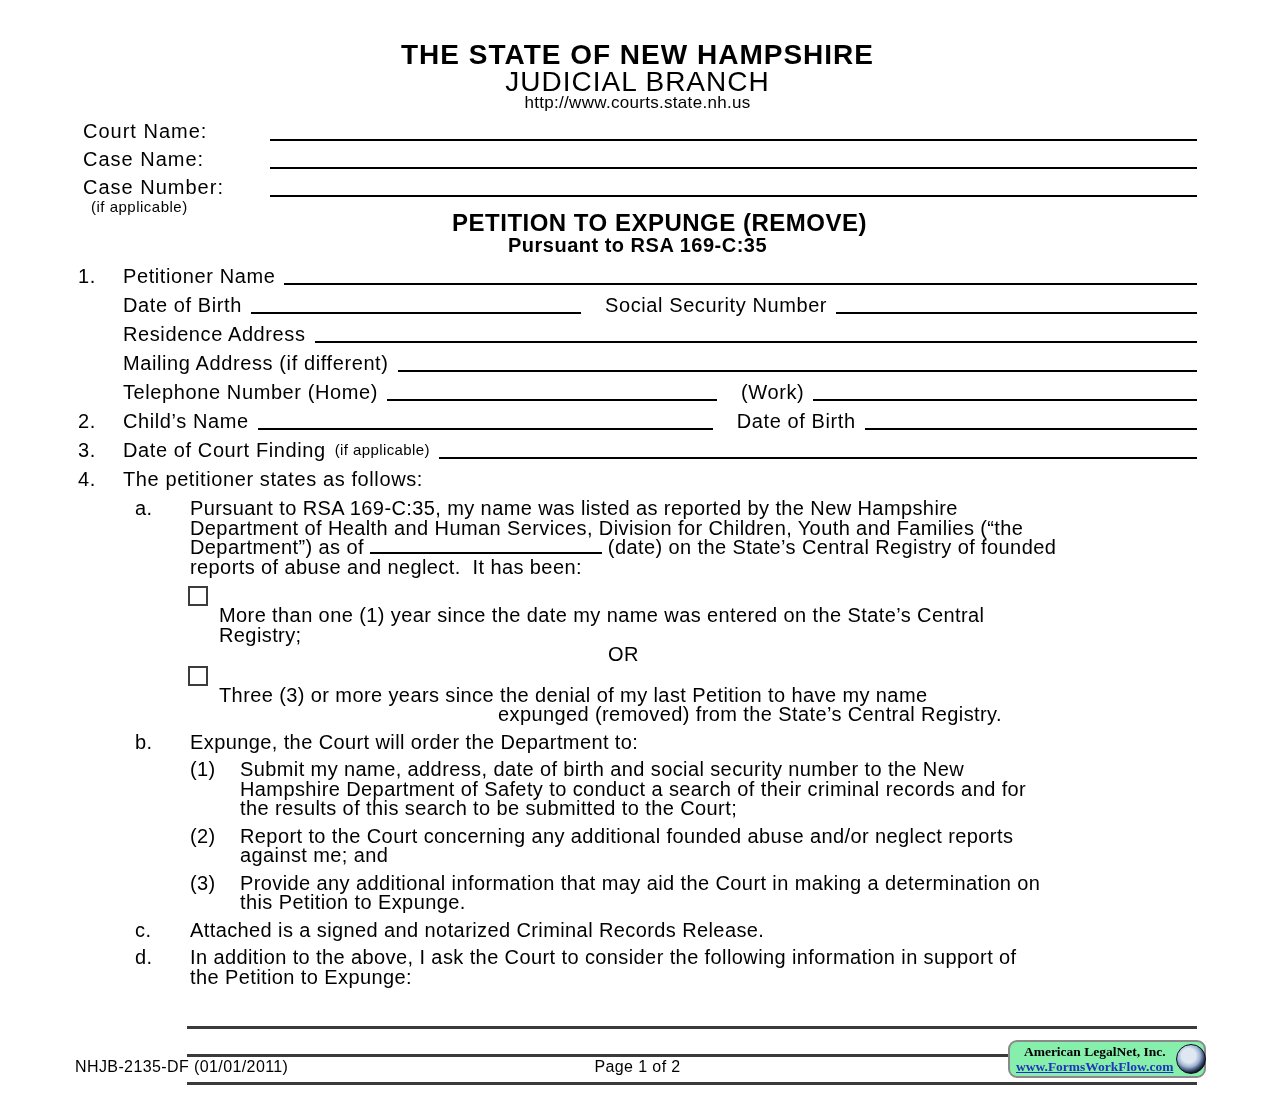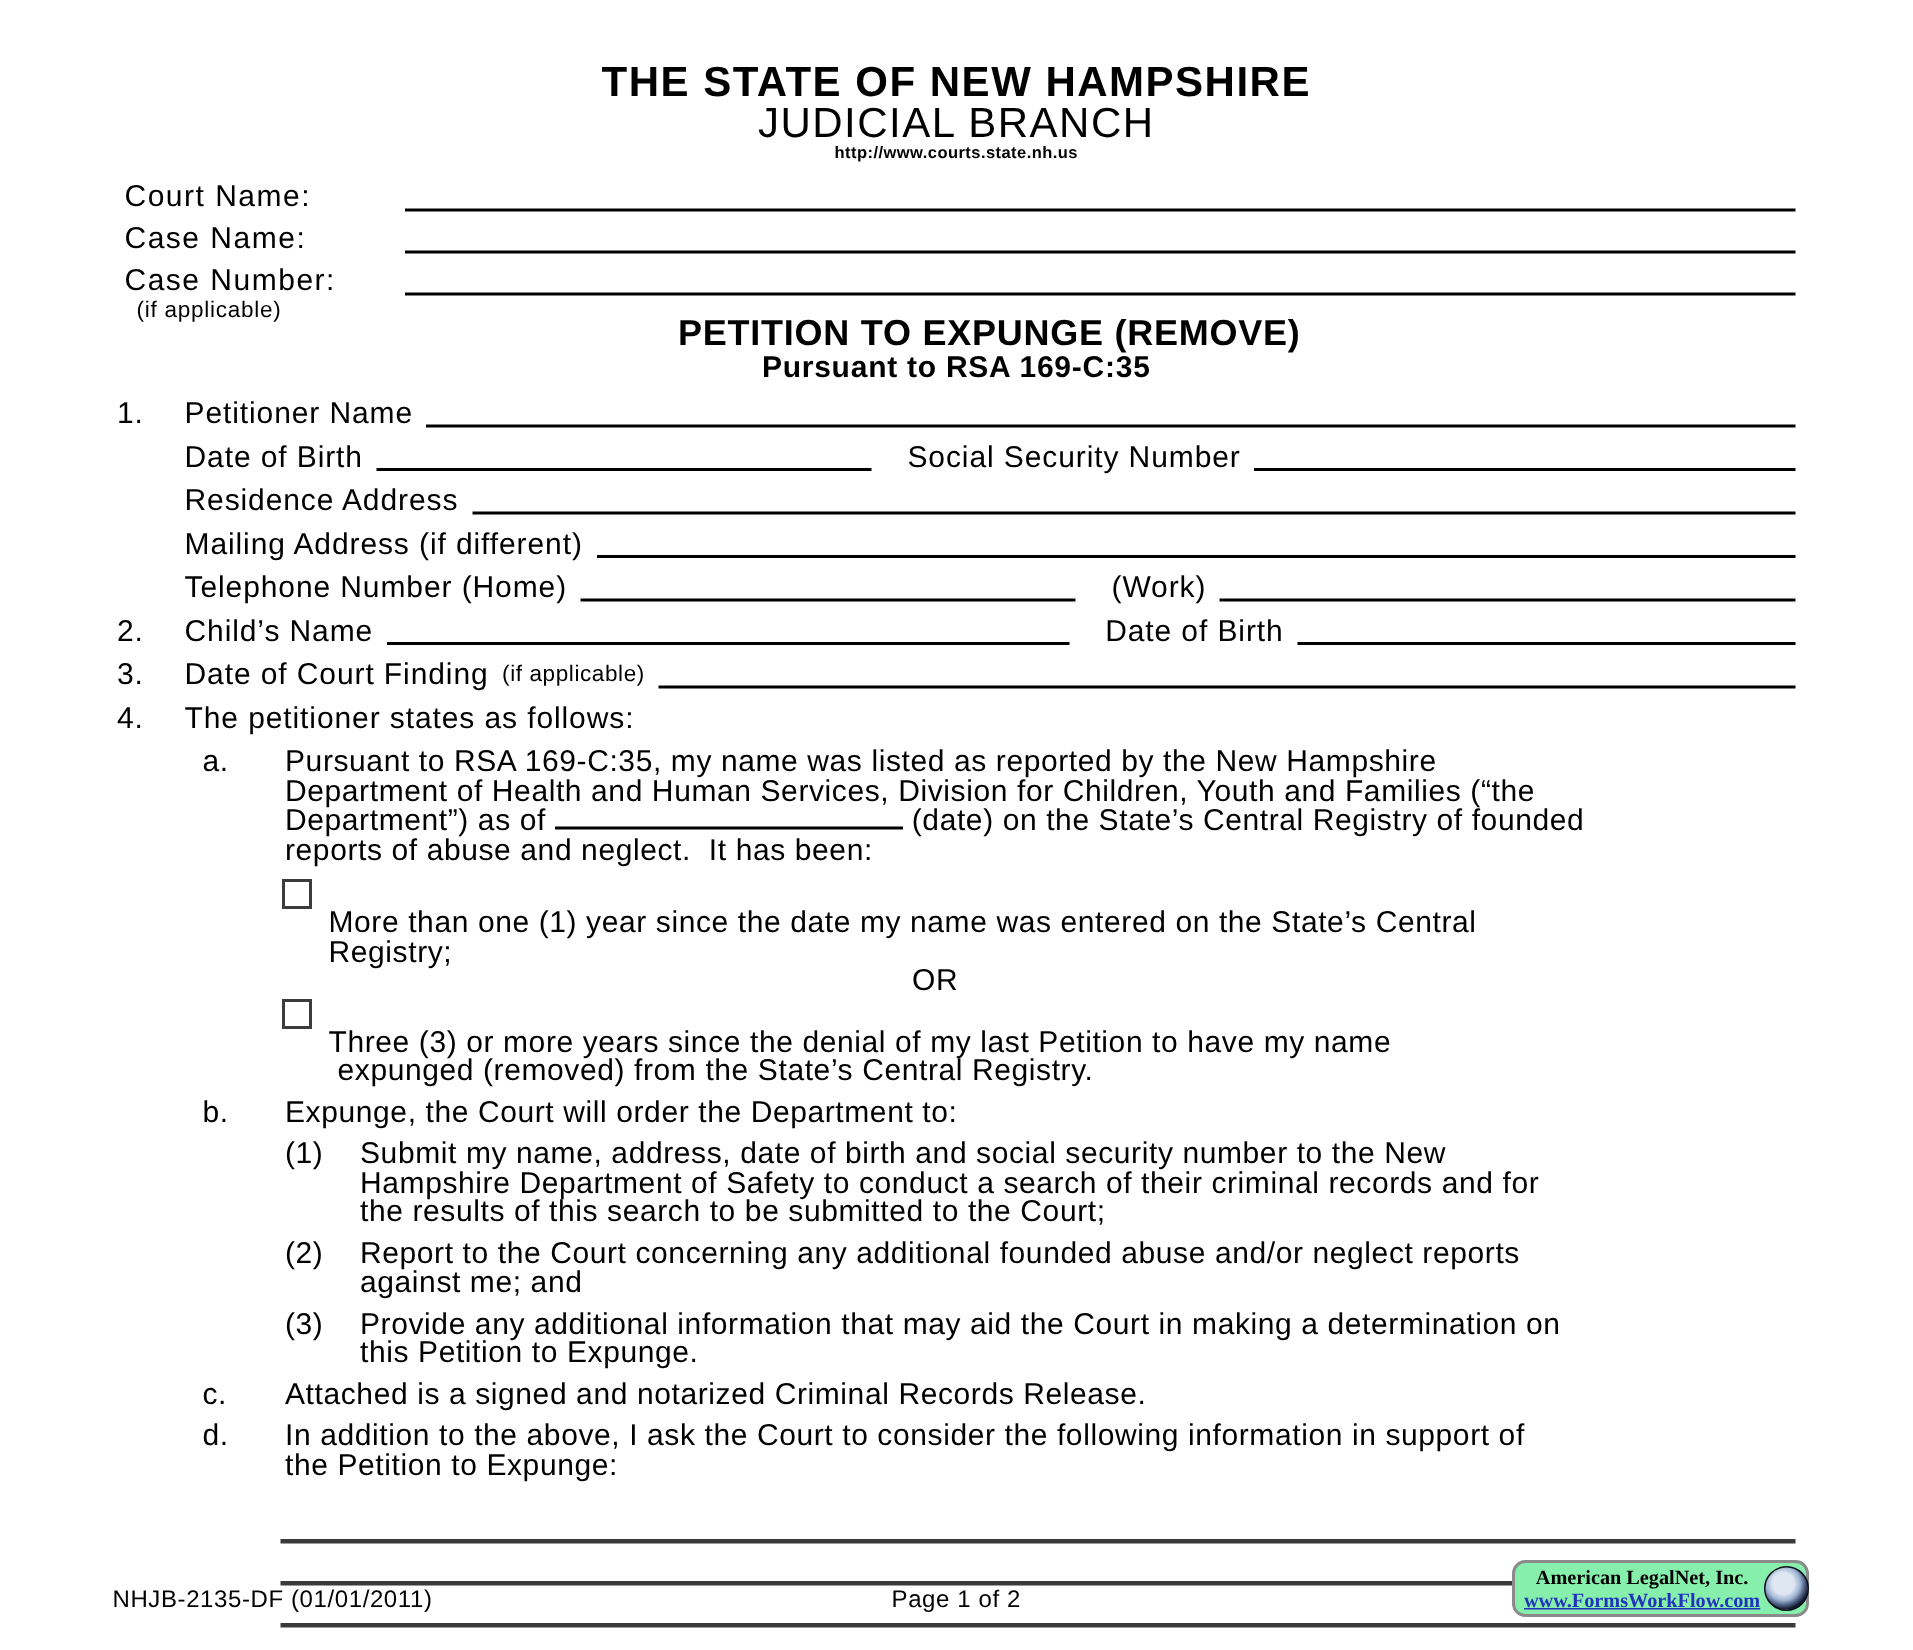--- a/index.html
+++ b/index.html
@@ -5,21 +5,21 @@
   * { margin:0; padding:0; box-sizing:border-box; }
   body { background:#ffffff; }
   .page {
     position:relative; width:1275px; height:1100px; background:#fff;
     font-family:"Liberation Sans", sans-serif; color:#000; overflow:hidden;
   }
   
   .hdr { padding-top:40px; text-align:center; }
   .hdr-title { font-size:28px; font-weight:bold; letter-spacing:1px; line-height:30px; }
   .hdr-sub   { font-size:28px; font-weight:normal; letter-spacing:1px; line-height:24px; }
-  .hdr-url   { font-size:11px; font-weight:bold; letter-spacing:0.3px; line-height:17px; }
+  .hdr-url   { font-size:17px; font-weight:normal; letter-spacing:0.3px; line-height:17px; }
   
   .caseblock { margin-top:5px; }
   .caserow { display:flex; align-items:flex-end; height:27px; margin:0 78px 1px 83px; position:relative; }
   .caselabel { width:187px; flex:none; font-size:20px; letter-spacing:1px; line-height:24px; }
   .caseline { flex:1; height:3px; border-bottom:2px solid #000; margin-bottom:2px; }
   .casenote { position:absolute; left:8px; top:26px; font-size:15px; letter-spacing:0.5px; }
   
   .ftitle { text-align:center; margin-top:12px; }
   .ftitle-main { font-size:24px; font-weight:bold; letter-spacing:0.5px; line-height:24px;padding-left:44px; }
   .ftitle-sub  { font-size:20px; font-weight:bold; letter-spacing:0.5px; line-height:20px; }
@@ -44,21 +44,21 @@
   .pline { white-space:pre-wrap; }
   .inline-blank { display:inline-block; width:232px; height:14px; border-bottom:2px solid #000; vertical-align:baseline; }
   .subrow { display:flex; margin-top:8px; }
   .subnum { margin-left:190px; width:50px; flex:none; }
   .subtext { flex:1; margin-right:68px; }
   
   .chkrow { display:flex; margin-left:188px; margin-top:8px;flex-direction:column; }
   .chkrow.mt0 { margin-top:0; }
   .chkbox { width:20px; height:20px; border:2px solid #3c3c3c; background:#fff; flex:none; margin-top:1px; }
   .chktxt { margin-left:31px; }
-  .indent6 { padding-left:6px; }
+  .indent6 { padding-left:6px;text-align:center; }
   .or-row { margin-left:608px; }
   
   .wlines { margin-top:14px; }
   .wline { margin-left:187px; margin-right:78px; height:28px; border-bottom:3px solid #3a3a3a; }
   
   .footer-left { position:absolute; left:75px; top:1058px; font-size:16px; letter-spacing:0.4px; }
   .footer-center { position:absolute; left:0; right:0; top:1058px; text-align:center; font-size:16px; letter-spacing:0.4px; }
   .vendor-box { position:absolute; left:1008px; top:1040px; width:198px; height:38px;
     border:2px solid #8a8a8a; border-radius:9px; background:#86efac;
     display:flex; align-items:center; padding:2px 3px 2px 6px; }

